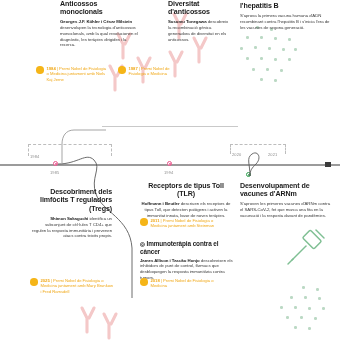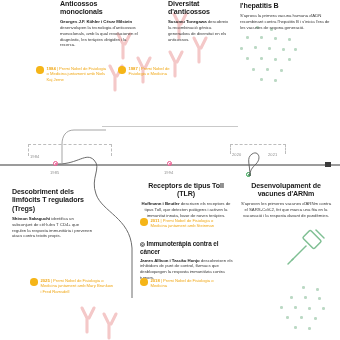--- a/index.html
+++ b/index.html
@@ -240,21 +240,21 @@
   </svg>
 
   <svg class="swoop" style="left:242px; top:146px; width:30px; height:34px;" viewBox="0 0 30 34">
     <path d="M8 30 C 8 18, 4 12, 10 8 C 16 4, 20 12, 14 18 C 10 22, 8 24, 8 30" stroke="#5b5b5b" stroke-width="0.9" fill="none"></path>
   </svg>
 
   <svg class="swoop" style="left:60px; top:128px; width:48px; height:38px;" viewBox="0 0 48 38">
     <path d="M46 2 L14 2 C 6 2, 2 8, 2 16 L2 36" stroke="#9b9b9b" stroke-width="0.9" fill="none"></path>
   </svg>
 
-  <div class="block" style="left:12px; top:188px; width:82px;">
+  <div class="block" style="left:30px; top:188px; width:82px;text-align:right;">
     <div class="h-title">Descobriment dels limfòcits T reguladors (Tregs)</div>
     <div class="body-txt" style="margin-top:3px;">
       <b>Shimon Sakaguchi</b>
       <span>identifica un subconjunt de cèl·lules T CD4+ que regulen la resposta immunitària i prevenen atacs contra teixits propis.</span>
     </div>
   </div>
   <div class="nobel block" style="left:30px; top:278px; width:84px;">
     <span class="nobel-dot"></span>
     <span class="nobel-txt">
       <span class="yr">2025</span>
@@ -300,21 +300,21 @@
   </div>
   <div class="nobel block" style="left:140px; top:278px; width:90px;">
     <span class="nobel-dot"></span>
     <span class="nobel-txt">
       <span class="yr">2018</span>
       <span> | </span>
       <span>Premi Nobel de Fisiologia o Medicina</span>
     </span>
   </div>
 
-  <div class="block" style="left:240px; top:182px; width:92px;text-align:center;">
+  <div class="block" style="left:240px; top:182px; width:92px;">
     <div class="h-title">Desenvolupament de vacunes d'ARNm</div>
     <div class="body-txt" style="margin-top:2.5px;">S'aproven les primeres vacunes d'ARNm contra el SARS-CoV-2, fet que marca una fita en la vacunació i la resposta davant de pandèmies.</div>
   </div>
 
   <svg class="art" style="left:286px; top:226px; width:44px; height:40px;" viewBox="0 0 44 40">
     <g stroke="#7FBF93" stroke-width="1.5" fill="none" stroke-linecap="round">
       <path d="M6 34 L20 20"></path>
       <rect x="18" y="8" width="16" height="11" rx="1.5" transform="rotate(45 26 13.5)"></rect>
       <path d="M30 4 L38 12"></path>
       <path d="M2 38 L7 33"></path>

